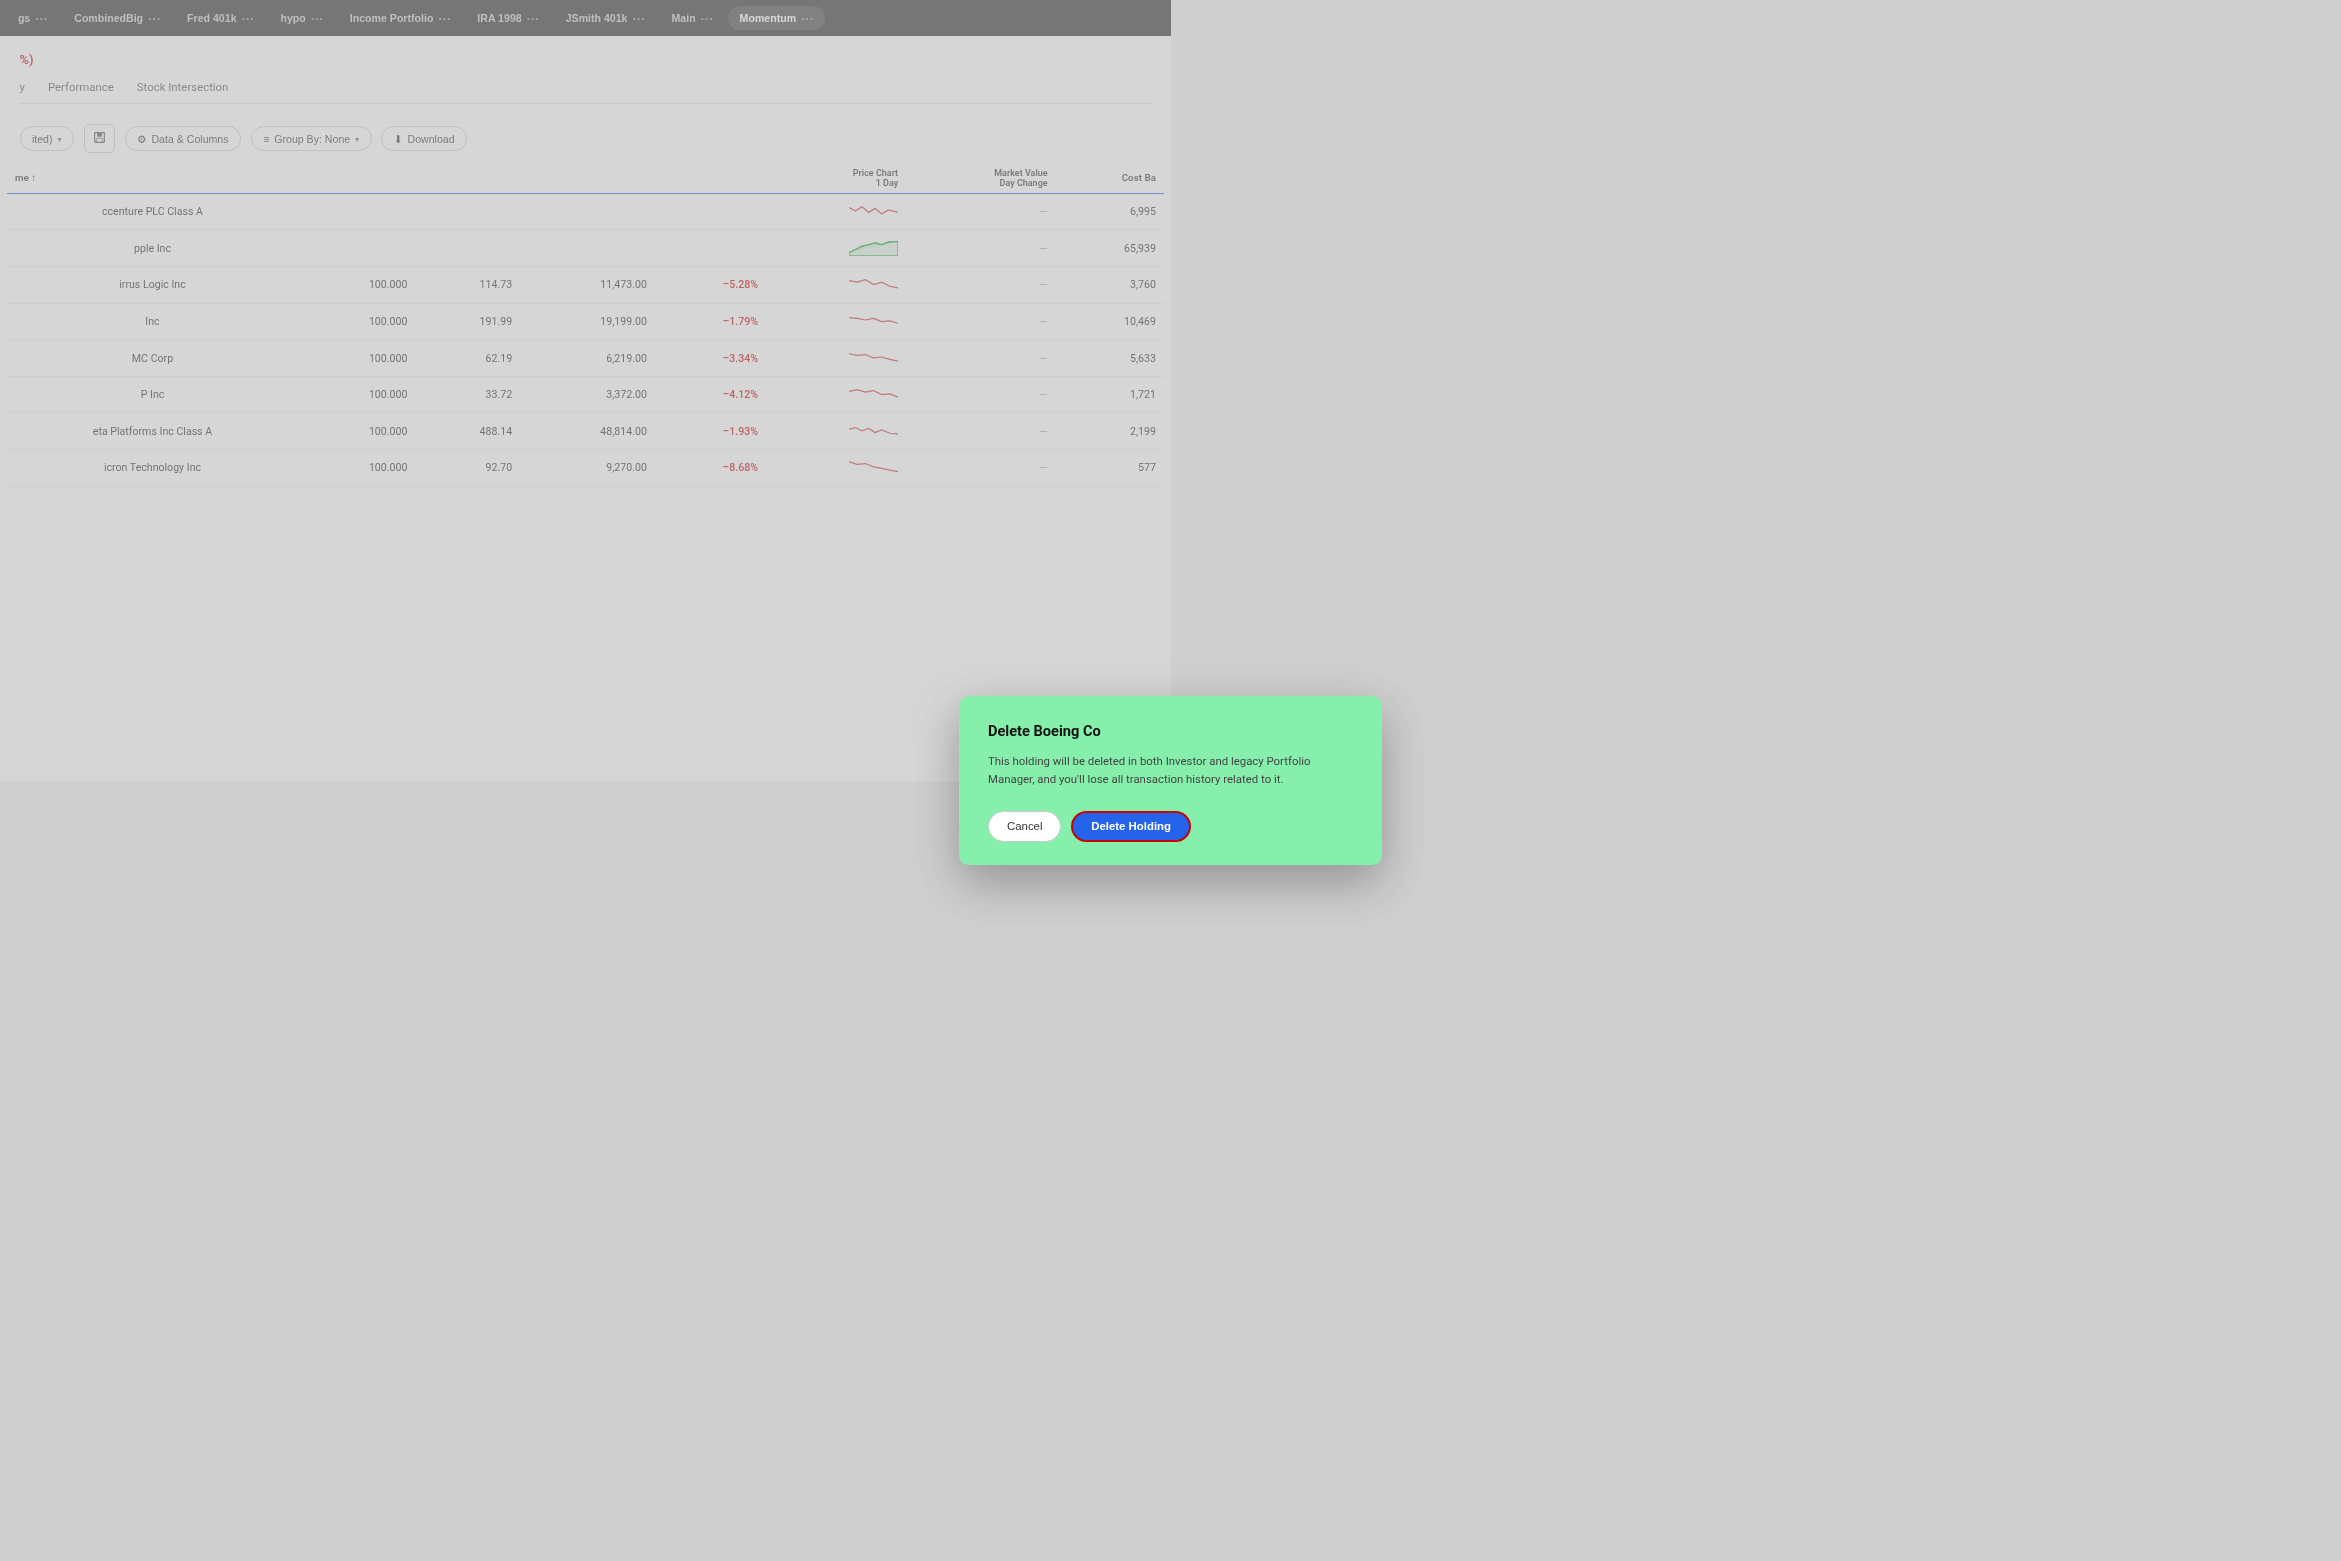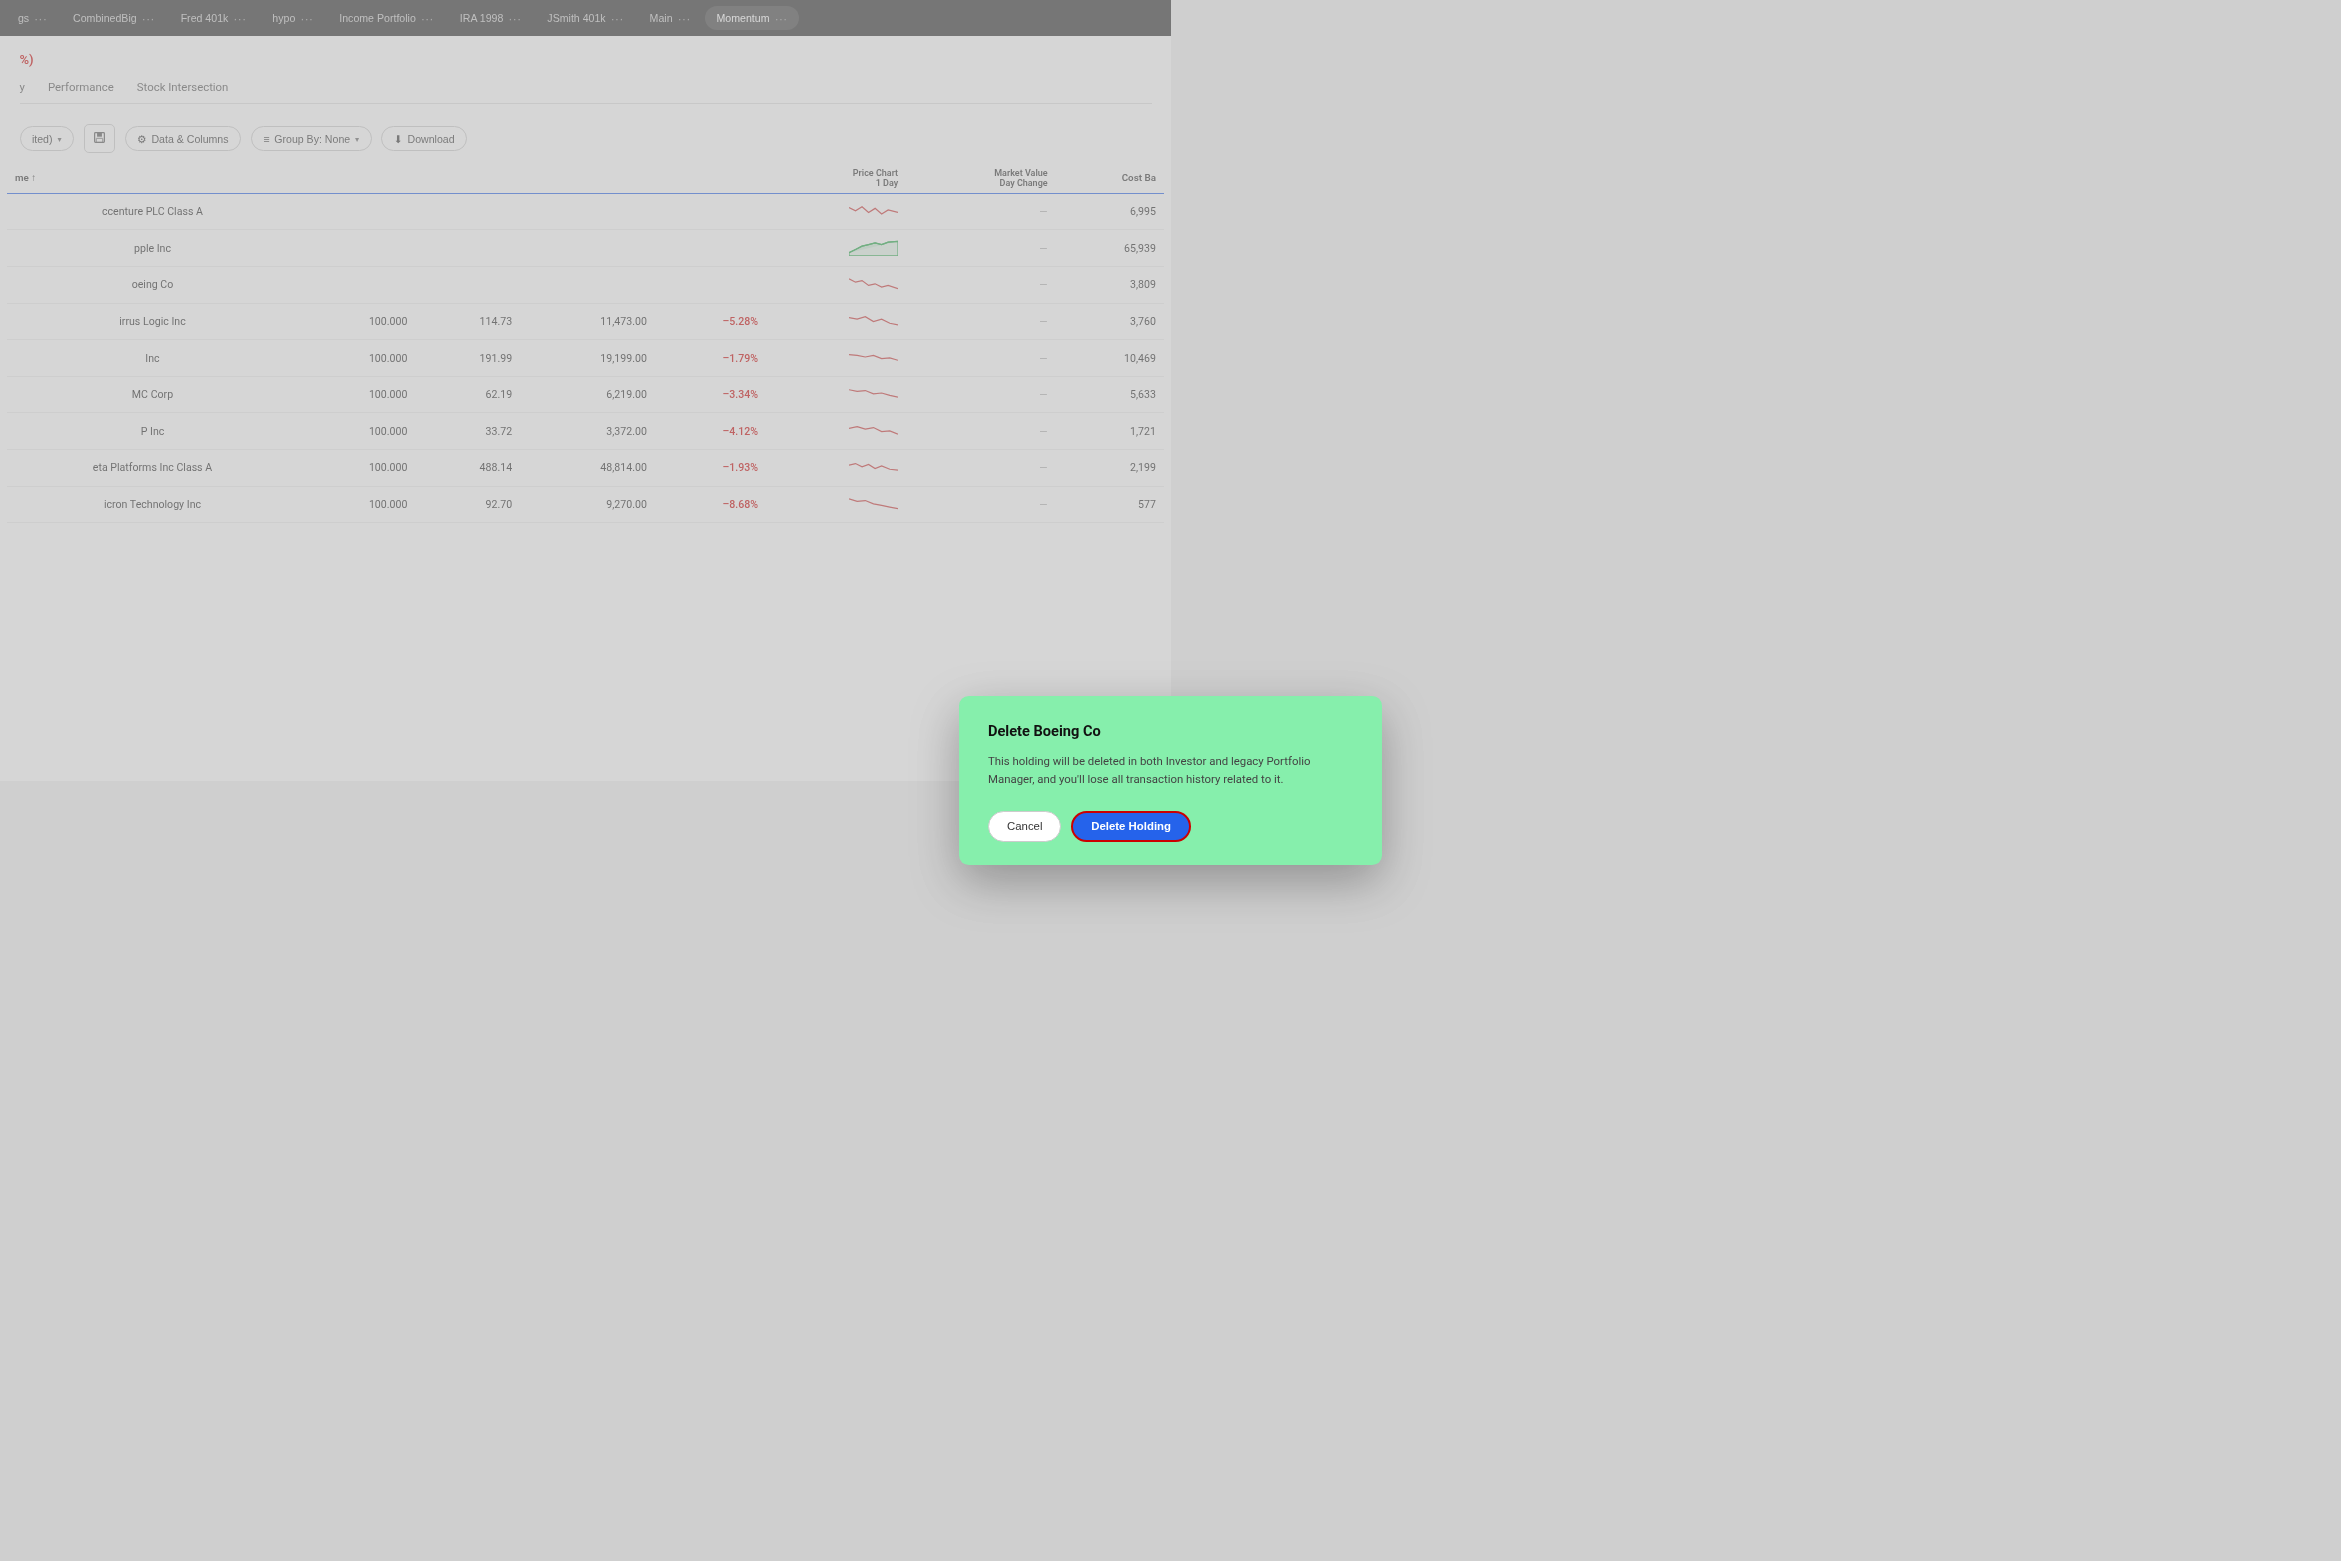--- a/index.html
+++ b/index.html
@@ -36,20 +36,21 @@
       align-items: center;
       gap: 4.9px;
       padding: 4.9px 11.4px;
       border-radius: 16.3px;
       background: transparent;
       color: #ccc;
       font-size: 10.6px;
       cursor: pointer;
       white-space: nowrap;
       border: none;
+      font-weight: bold;
     }
     .tab-item.active {
       background: #444;
       color: #fff;
     }
     .tab-item .dots {
       font-size: 13px;
       color: #999;
     }
 
@@ -330,34 +331,20 @@
           <td>
             <svg class="sparkline" viewBox="0 0 60 22">
               <polyline class="spark-green" points="0,18 8,14 16,10 24,8 32,6 40,8 48,5 60,4"></polyline>
               <polygon class="spark-green" points="0,18 8,14 16,10 24,8 32,6 40,8 48,5 60,4 60,22 0,22" fill="rgba(34,168,70,0.12)" stroke="none"></polygon>
             </svg>
           </td>
           <td class="dash">—</td>
           <td>65,939</td>
         </tr>
         <tr>
-          <td class="left">oeing Co</td>
-          <td></td>
-          <td></td>
-          <td></td>
-          <td></td>
-          <td>
-            <svg class="sparkline" viewBox="0 0 60 22">
-              <polyline class="spark-red" points="0,6 8,10 16,8 24,14 32,12 40,16 48,14 60,18"></polyline>
-            </svg>
-          </td>
-          <td class="dash">—</td>
-          <td>3,809</td>
-        </tr>
-        <tr>
           <td class="left">irrus Logic Inc</td>
           <td>100.000</td>
           <td>114.73</td>
           <td>11,473.00</td>
           <td class="negative">–5.28%</td>
           <td>
             <svg class="sparkline" viewBox="0 0 60 22">
               <polyline class="spark-red" points="0,8 10,10 20,7 30,13 40,10 50,15 60,17"></polyline>
             </svg>
           </td>

